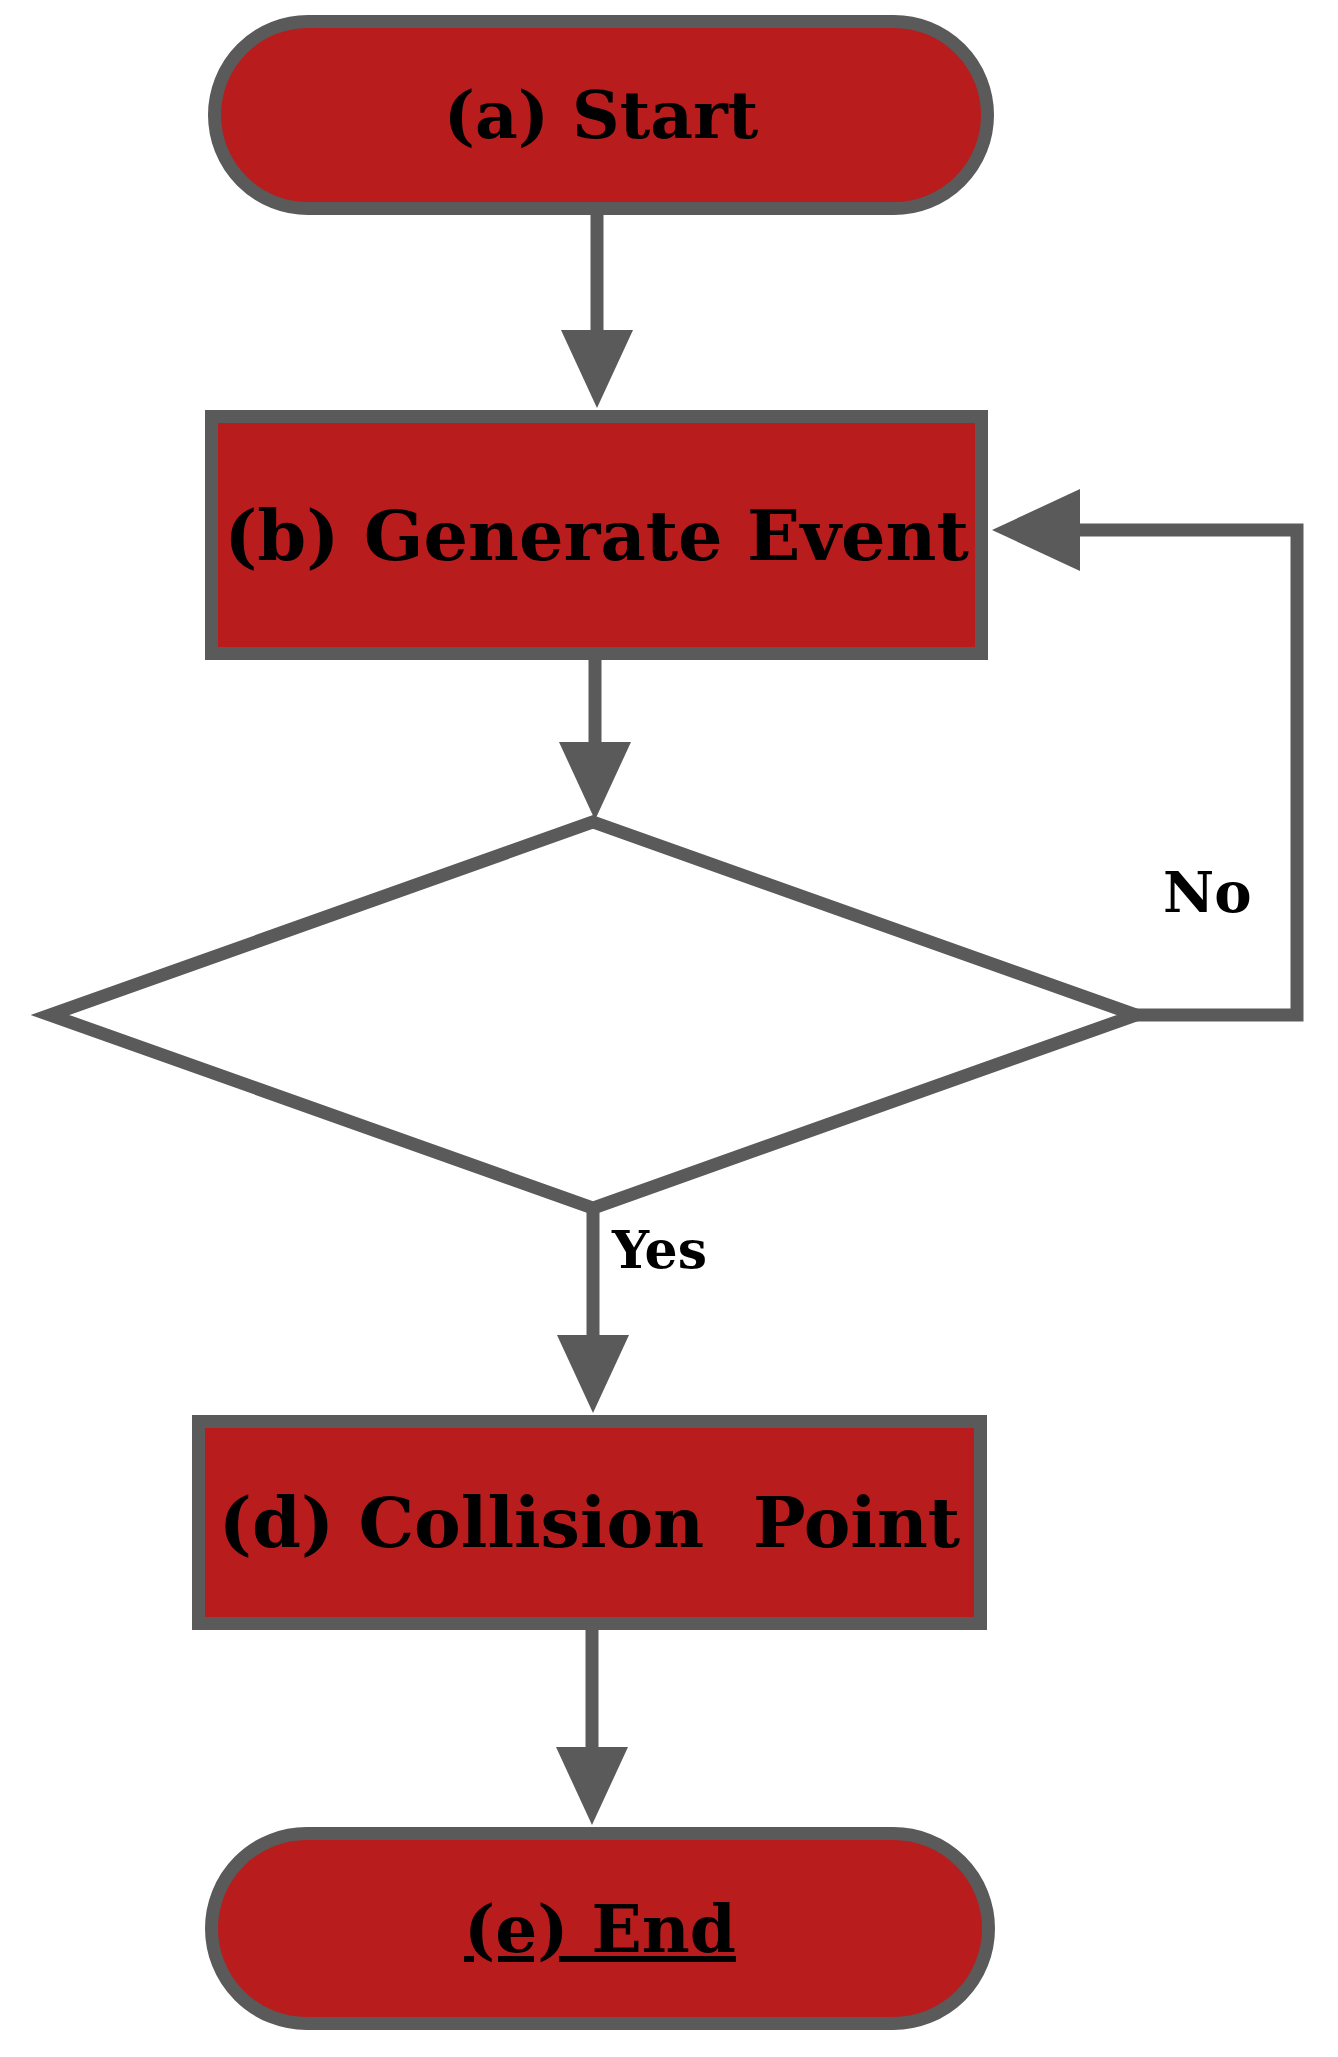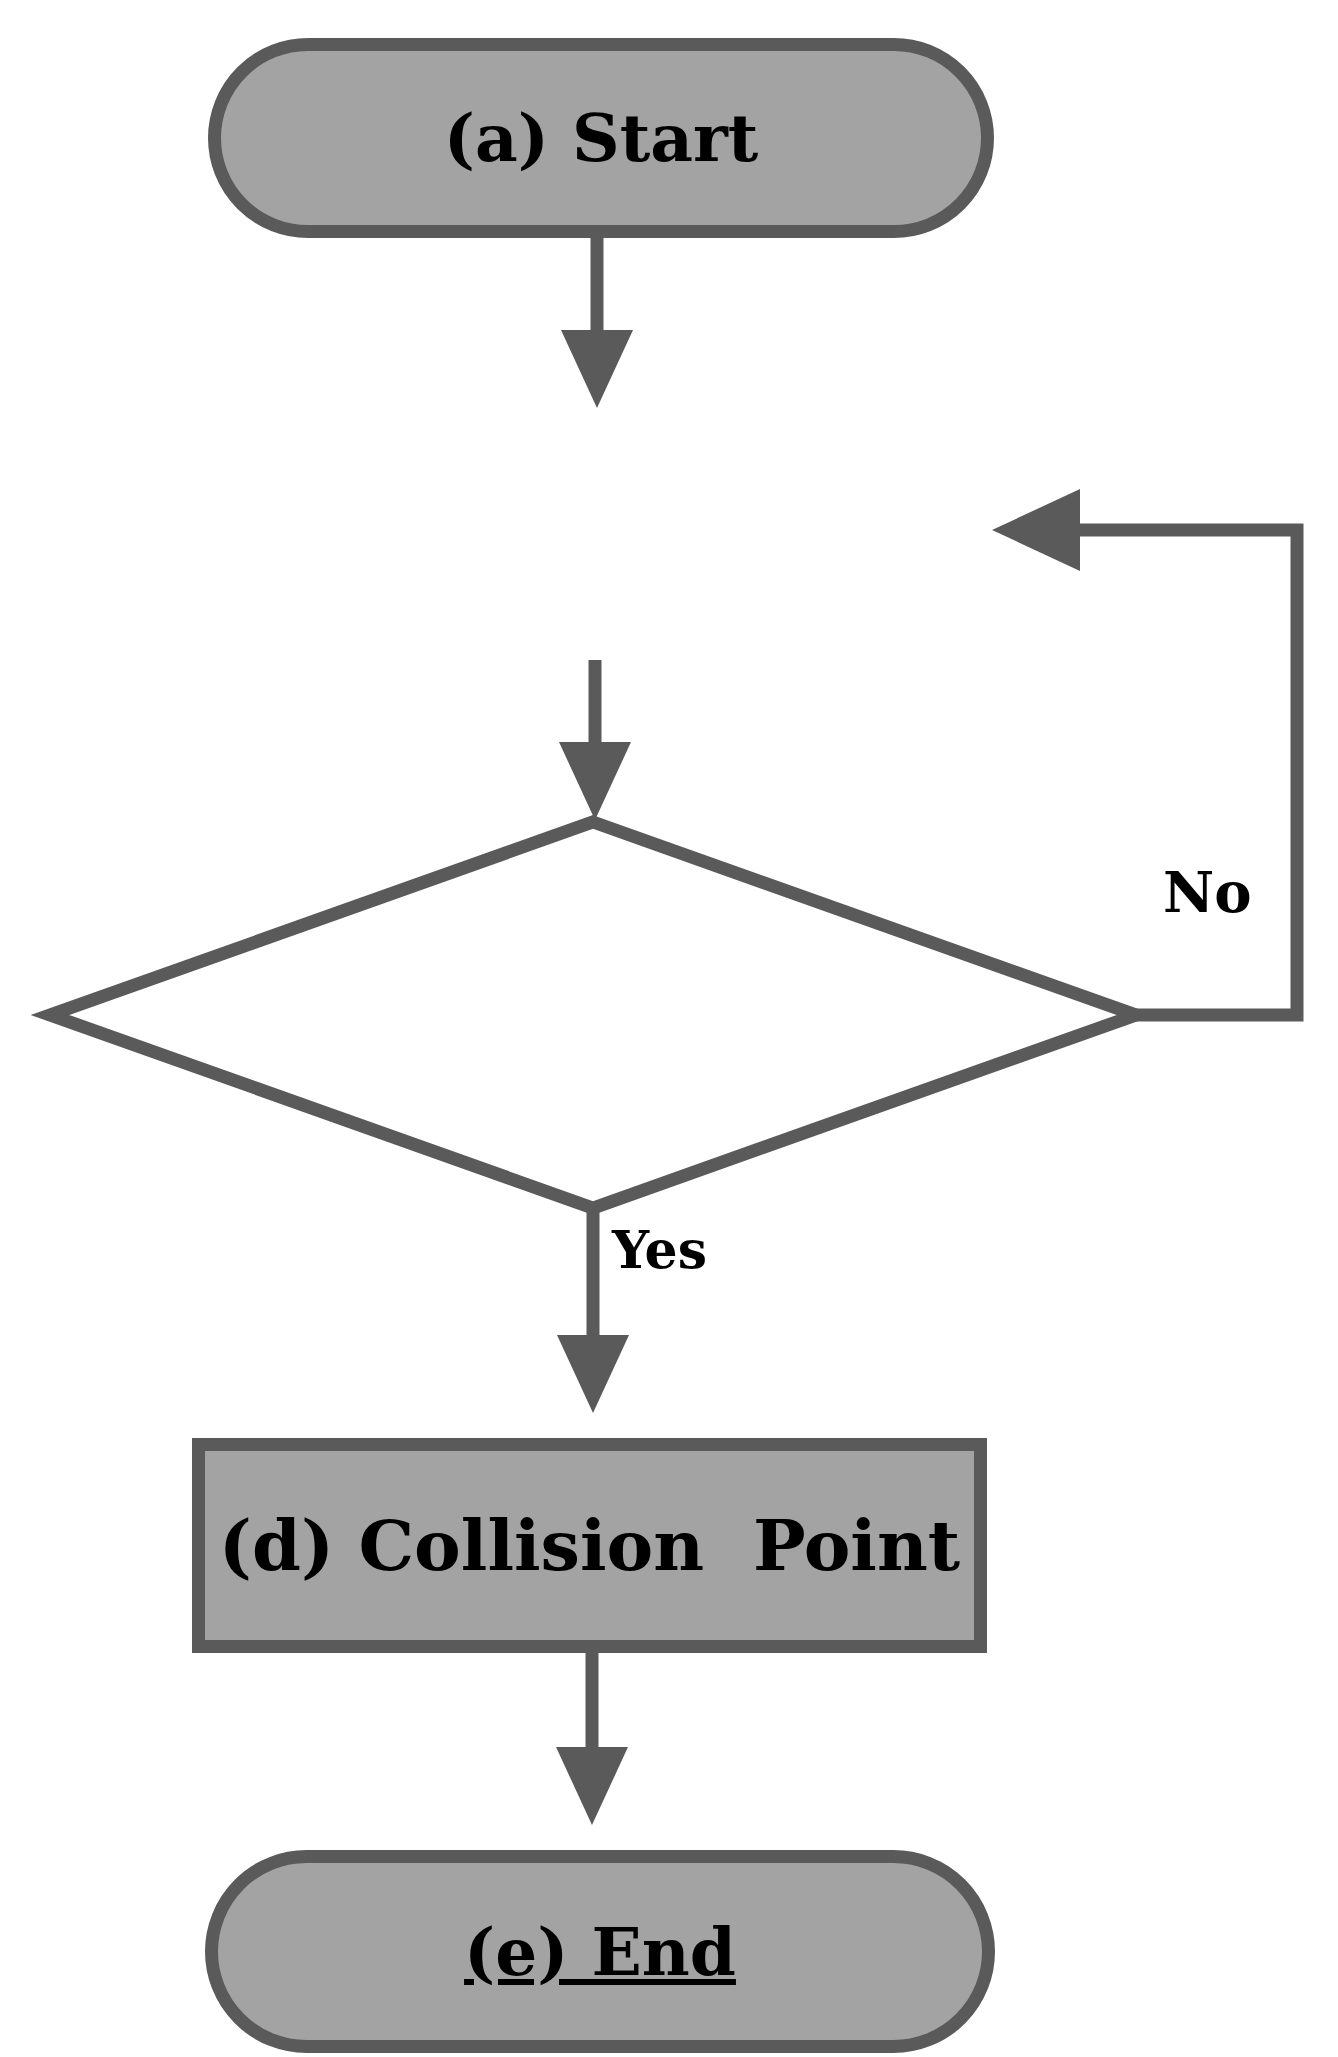--- a/index.html
+++ b/index.html
@@ -21,28 +21,27 @@
     width: 1338px;
     height: 2057px;
   }
   .stroke { stroke: #5a5a5a; }
   .fillg  { fill: #5a5a5a; }
 
   .node {
     position: absolute;
     box-sizing: border-box;
     border: 13px solid #5a5a5a;
-    background: #a3a3a3;
+    background: #b91c1c;
     display: flex;
     align-items: center;
     justify-content: center;
     text-align: center;
     color: #000000;
     font-weight: 700;
-    margin-top: 23px;
   }
   .node span { white-space: pre; }
 
   .terminator { border-radius: 105px; }
 
   .node-start {
     left: 208px; top: 15px;
     width: 786px; height: 200px;
     font-size: 66px;
   }
@@ -112,20 +111,23 @@
     <polygon class="fillg" points="592,1825 556,1747 628,1747"></polygon>
 
     <polyline points="1136,1015 1297,1015 1297,530 1078,530" fill="none" class="stroke" stroke-width="13" stroke-linejoin="miter"></polyline>
     <polygon class="fillg" points="992,530 1080,489 1080,571"></polygon>
   </svg>
 
   <div class="node terminator node-start">
     <span>(a) Start</span>
   </div>
 
+  <div class="node node-generate">
+    <span>(b) Generate Event</span>
+  </div>
 
 
   <div class="edge-label label-yes">Yes</div>
   <div class="edge-label label-no">No</div>
 
   <div class="node node-collision-point">
     <span>(d) Collision  Point</span>
   </div>
 
   <div class="node terminator node-end">

